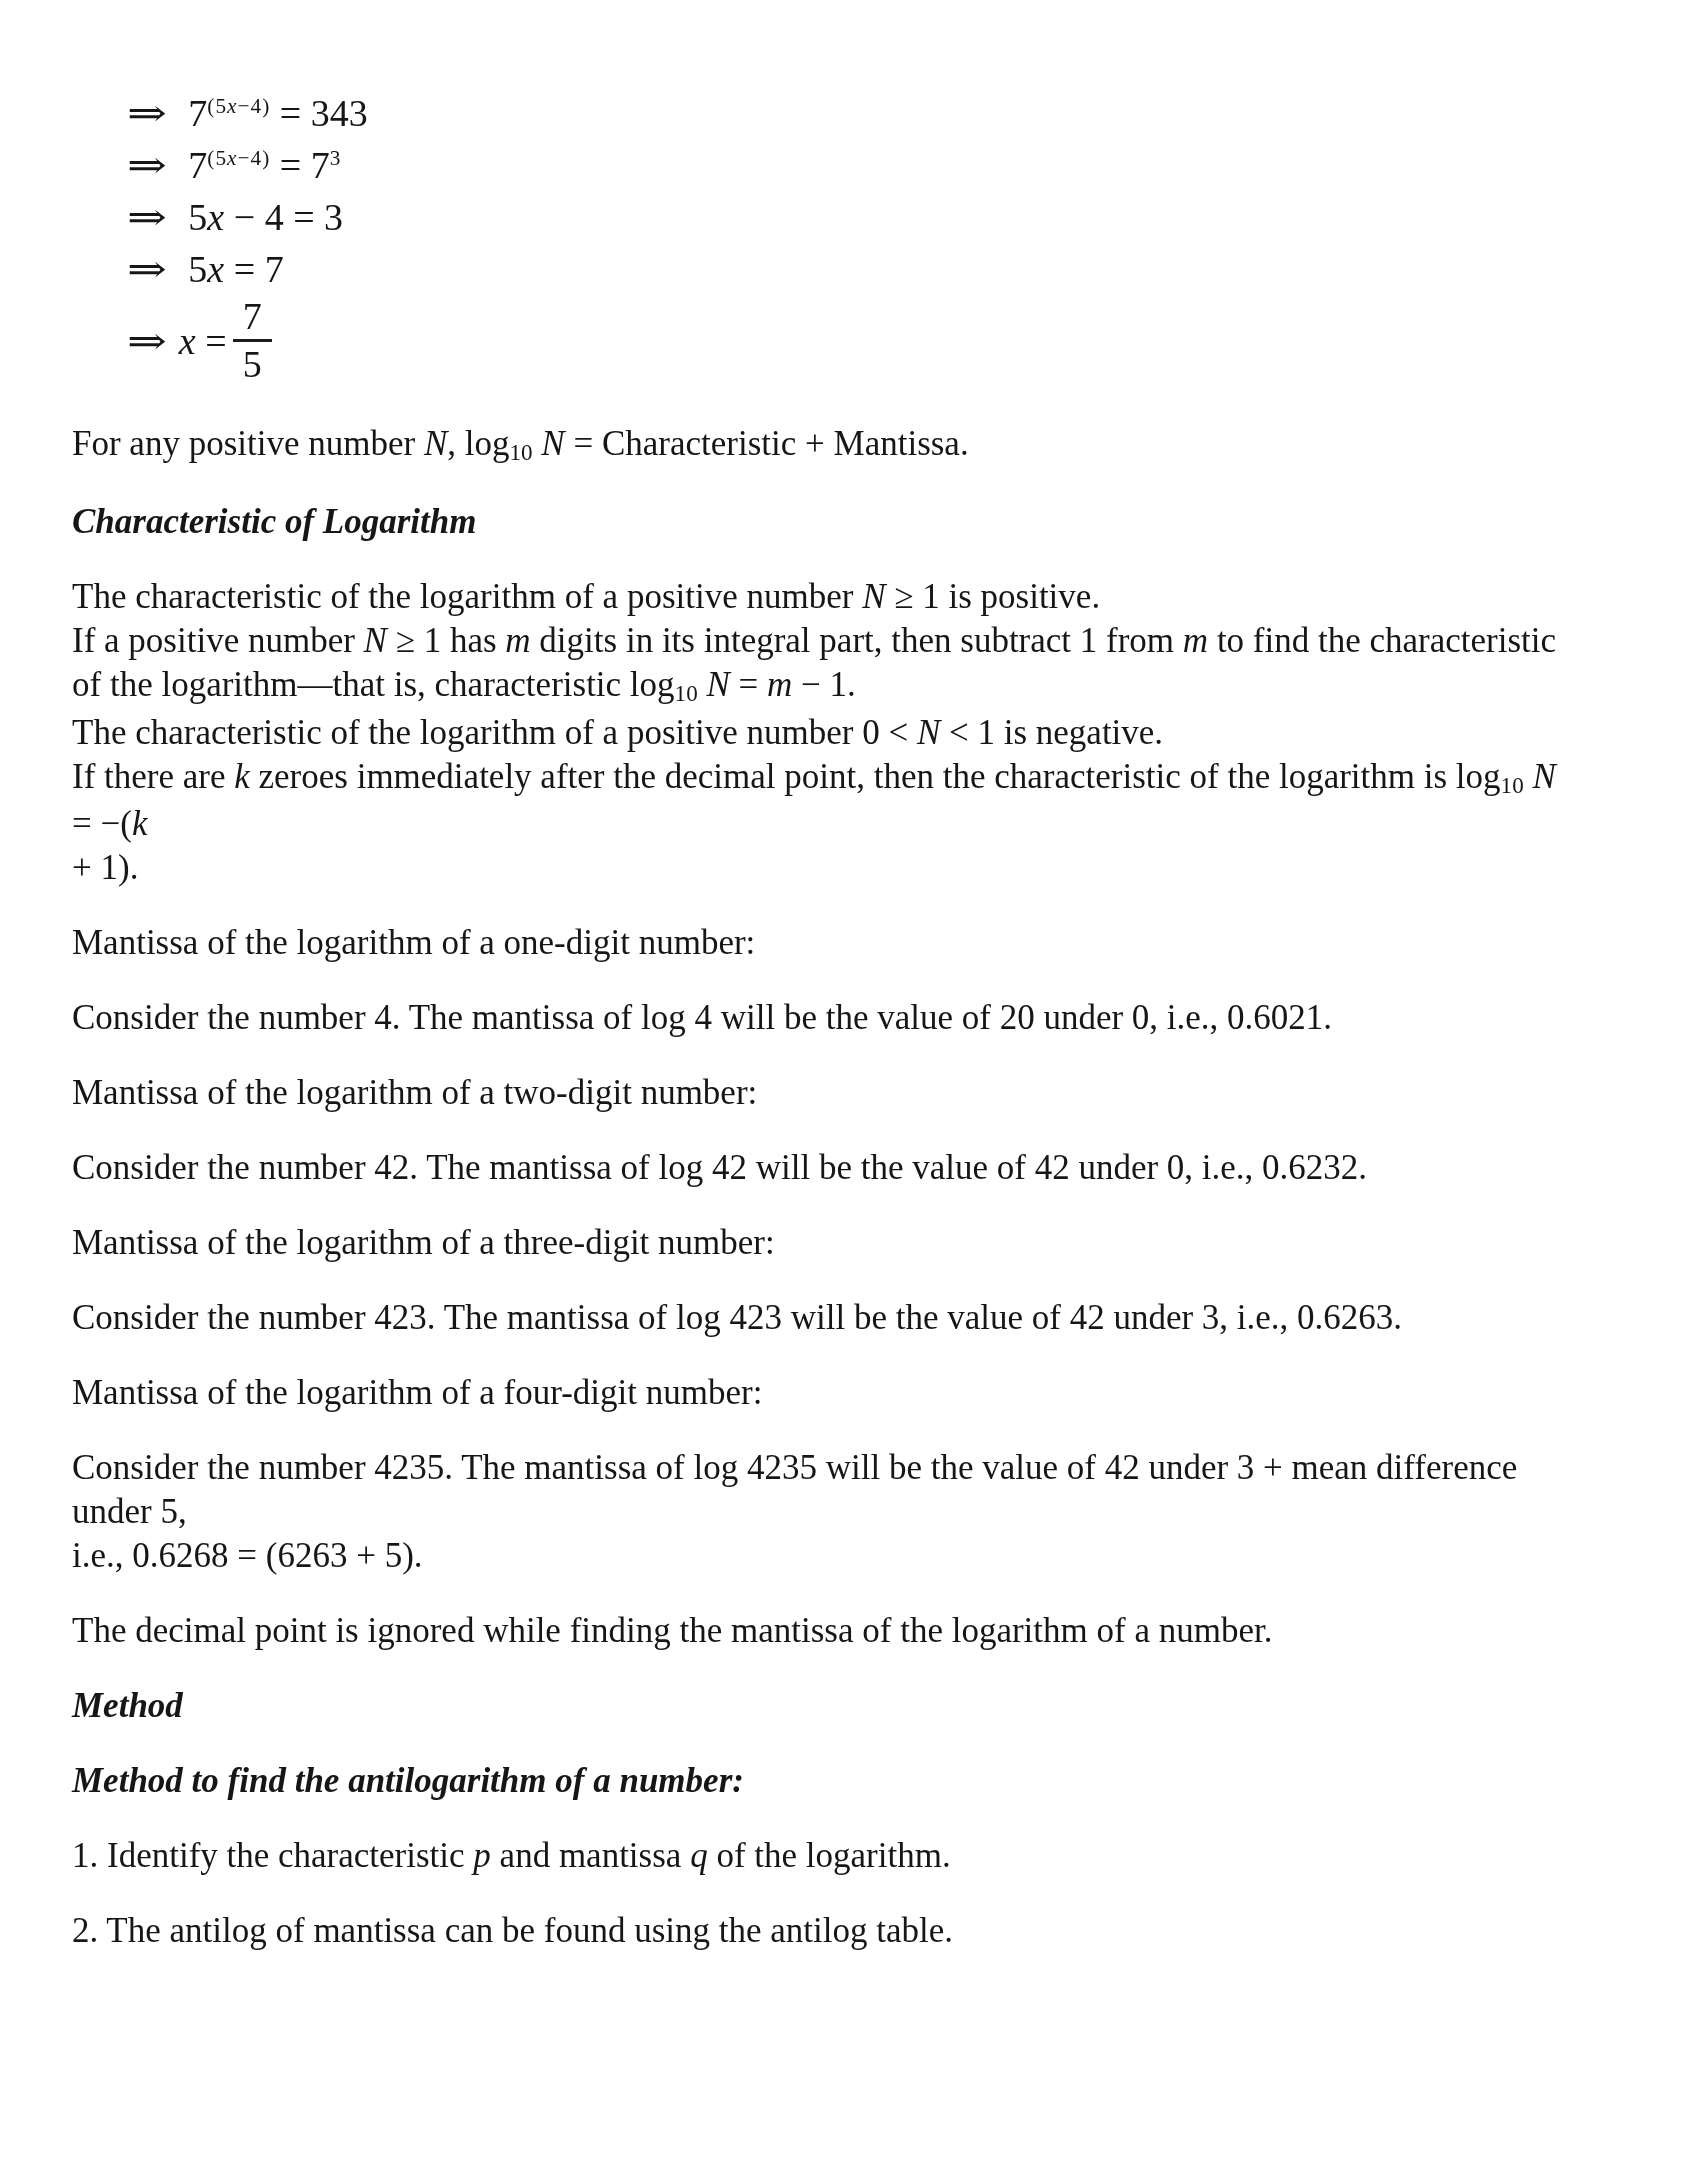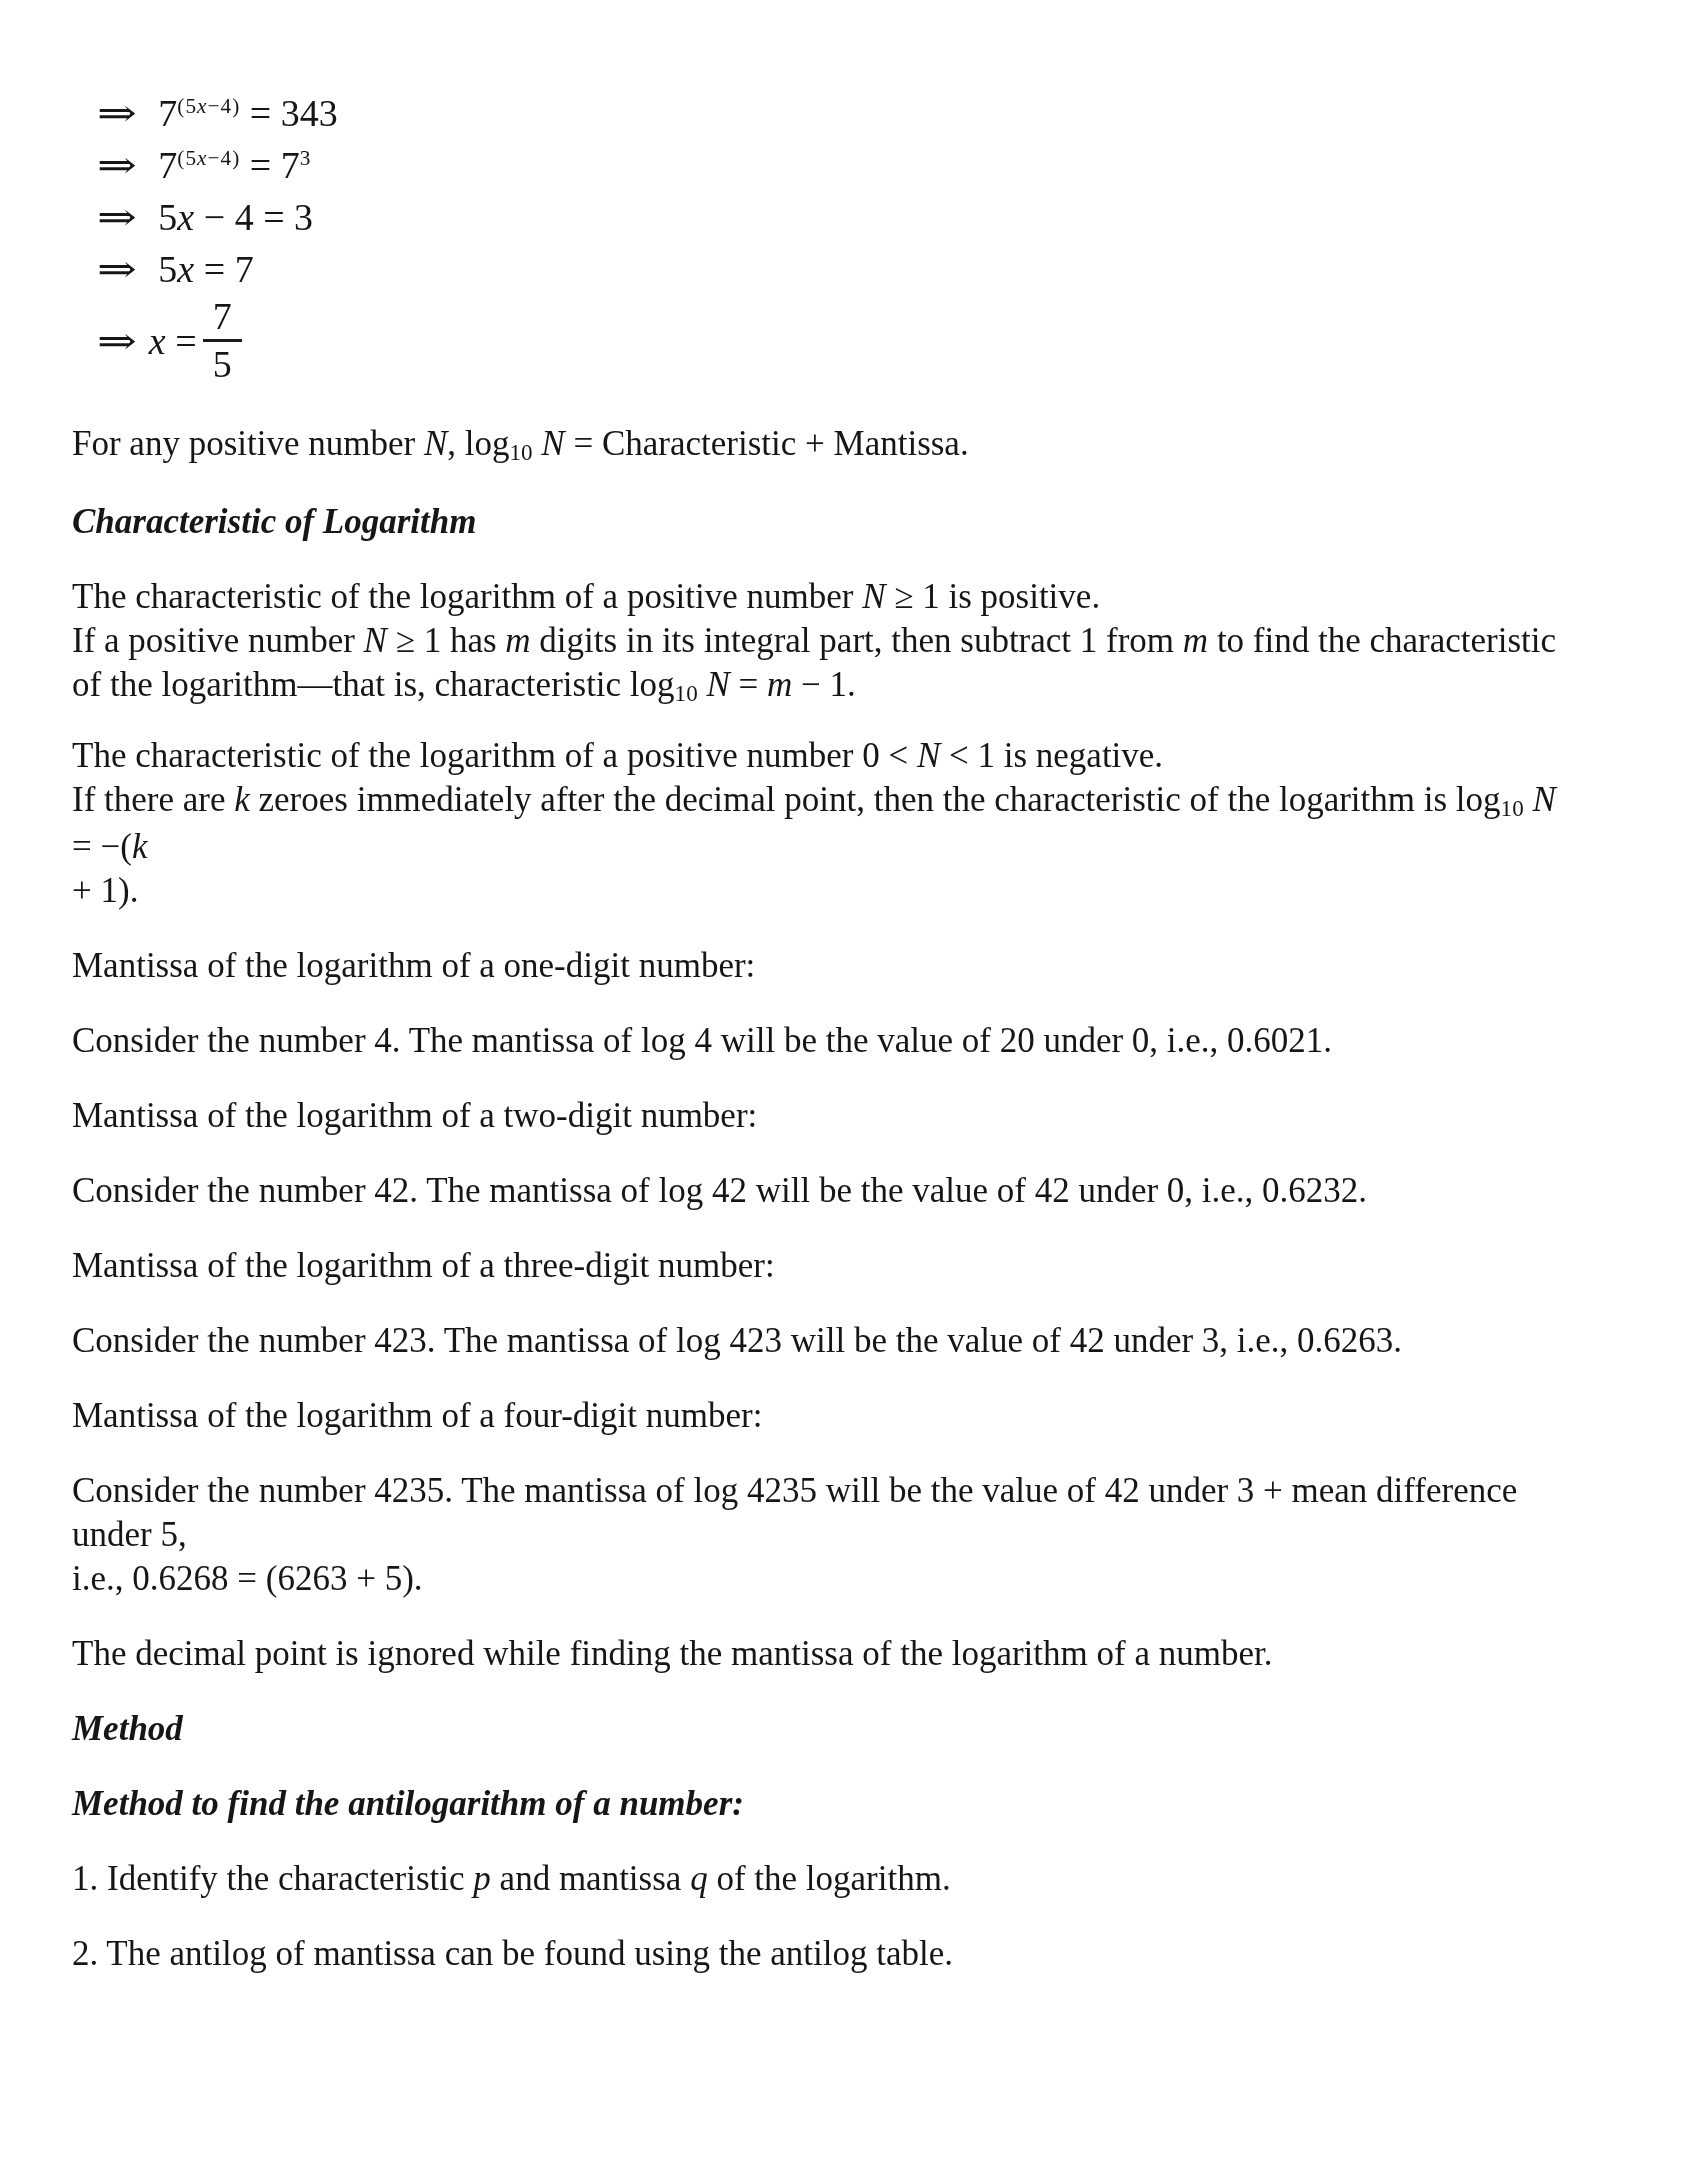--- a/index.html
+++ b/index.html
@@ -24,20 +24,21 @@
   }
   
   .math-block {
     font-size: 38px;
     margin: 0 0 36px 25px;
   }
   .math-line {
     line-height: 52px;
     height: 52px;
     white-space: nowrap;
+    margin-left: 30px;
   }
   .math-line .arrow {
     display: inline-block;
     margin-right: 20px;
     transform: scaleX(1.25);
     transform-origin: left center;
   }
   .math-block sup {
     font-size: 0.56em;
     vertical-align: baseline;
@@ -72,21 +73,21 @@
     font-size: 35px;
     line-height: 44px;
     margin: 0 0 31px 0;
     font-weight: normal;
   }
   .heading {
     font-weight: bold;
     font-style: italic;
   }
   .tight {
-    margin-bottom: 24px;
+    margin-bottom: 1px;
   }
   .it { font-style: italic; }
   .para sub, .para sup {
     font-size: 0.66em;
     vertical-align: baseline;
     position: relative;
   }
   .para sub { top: 0.22em; }
 </style>
 </head>

